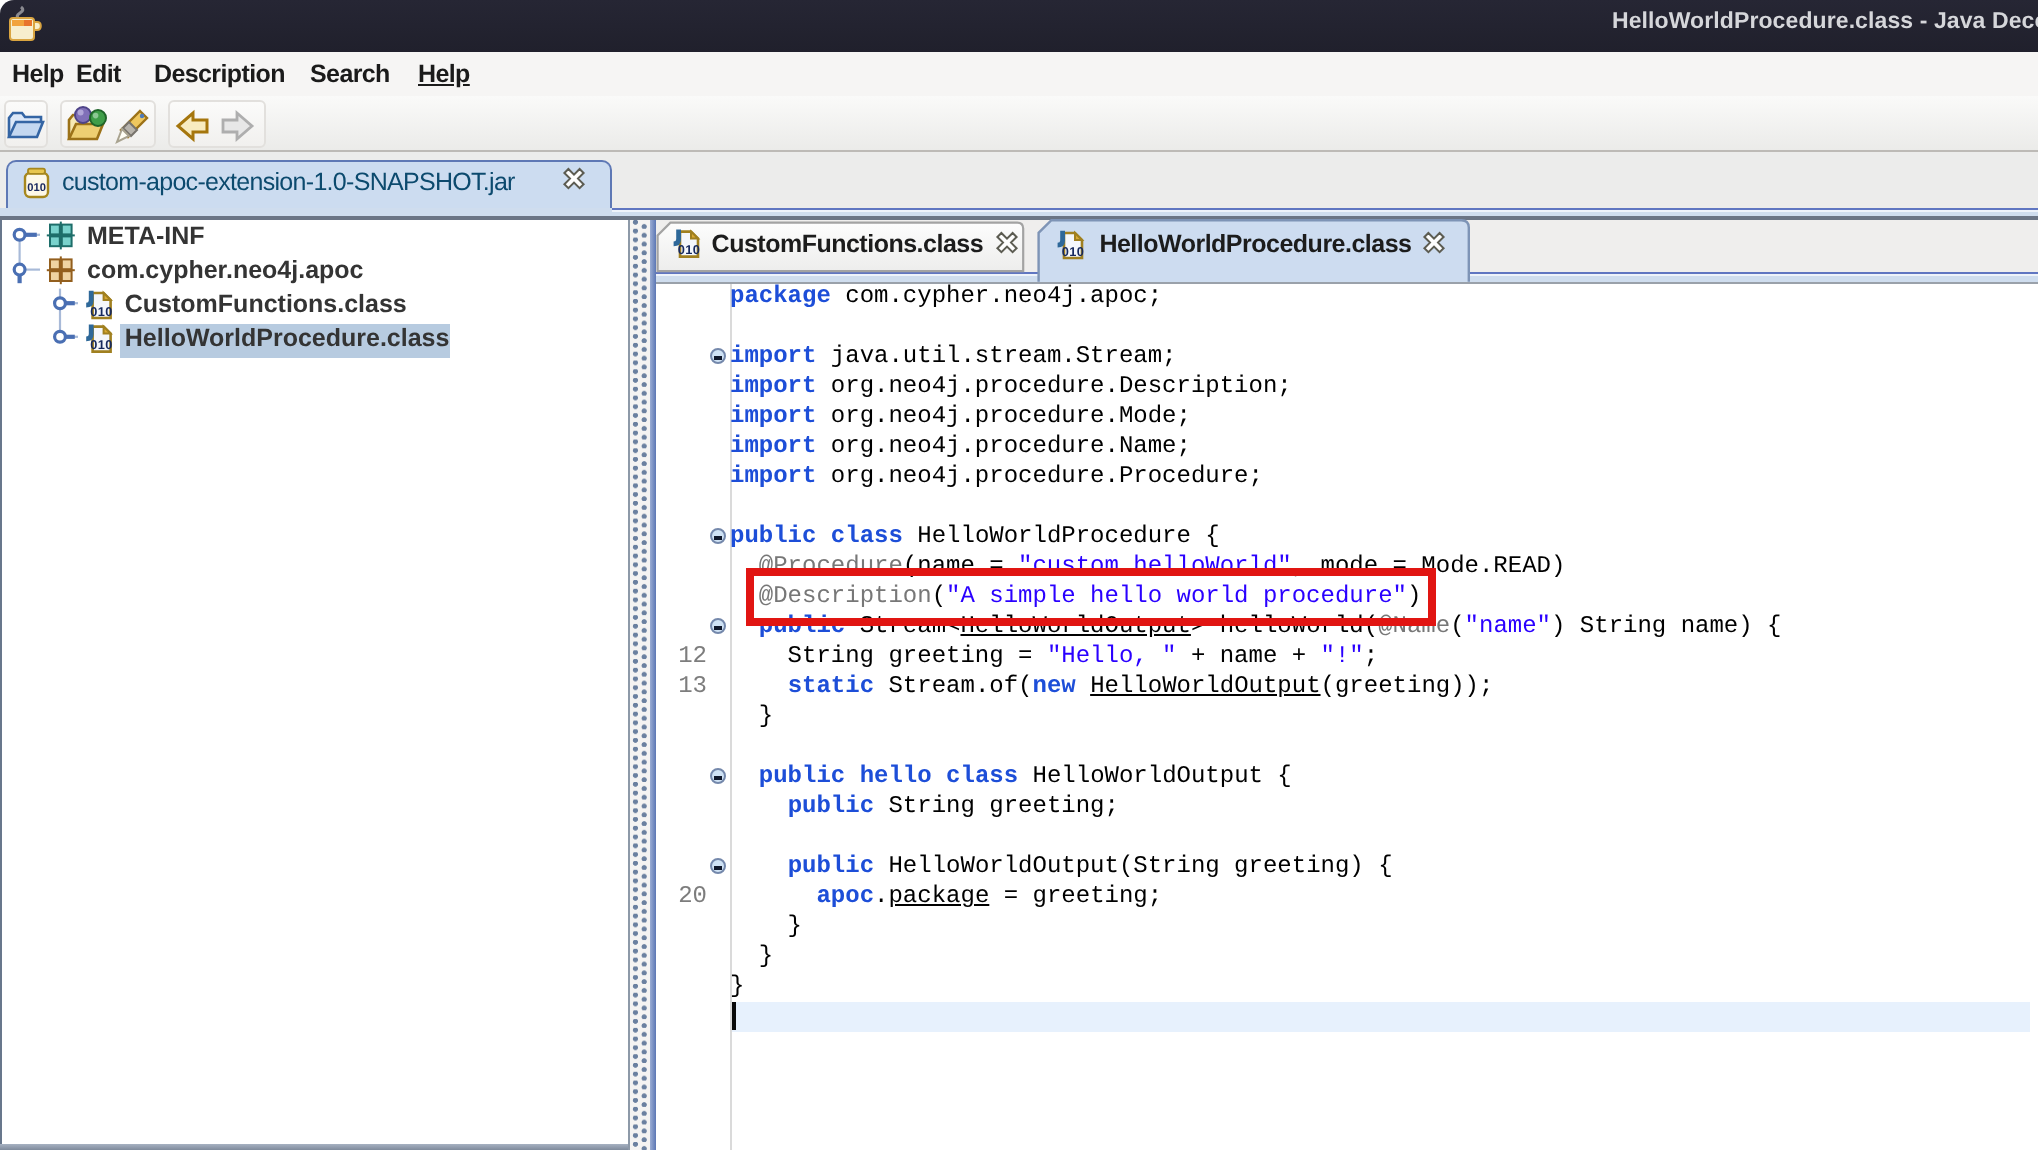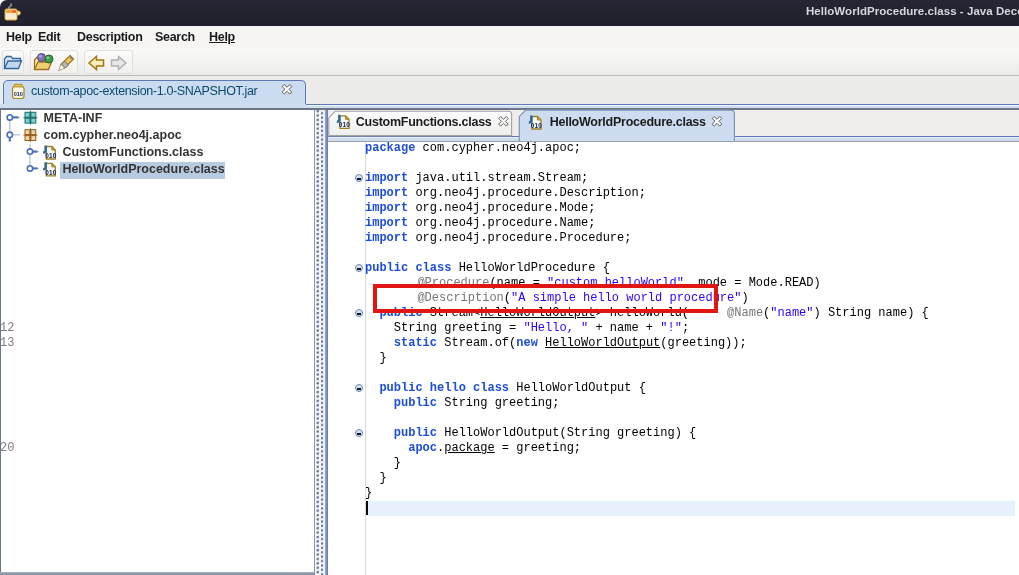--- a/index.html
+++ b/index.html
@@ -66,24 +66,24 @@
   #band2gray { left:327.6px; top:140.6px; width:691.4px; height:1.1px; background:#9aa1aa; }
 
   
   #editor { left:327.6px; top:141.7px; width:691.4px; height:433.3px; background:#fff; }
   #ruler { left:364.9px; top:141.7px; width:1px; height:433.3px; background:#dadada; }
   #curline { left:365.5px; top:501px; width:649px; height:15px; background:#e7f1fd; }
   #cursor { left:365.7px; top:501px; width:2.3px; height:13.8px; background:#0a0a0a; }
   #code { left:365px; top:141.2px; font-family:"Liberation Mono", monospace;
     font-size:12px; line-height:15px; white-space:pre; color:#000; }
   #gutter { left:0px; top:141.2px; width:353.5px; font-family:"Liberation Mono", monospace;
-    font-size:12px; line-height:15px; white-space:pre; color:#7d7d7d; }
+    font-size:12px; line-height:15px; white-space:pre; color:#7d7d7d; text-align:right; }
   .kw { color:#1d4ed8; font-weight:bold; }
   .str { color:#2A00FF; }
-  .ann { color:#777777;margin-left:38px; }
+  .ann { color:#777777; }
   .lnk { text-decoration:underline; }
   .fold { position:absolute; width:8px; height:8px; border:1px solid #7488ab;
     border-radius:50%; background:#cfe2f4; }
   .fold::after { content:""; position:absolute; left:0.9px; right:0.9px; top:3px;
     height:2px; background:#10182a; }
   #redbox { left:372.8px; top:283.8px; width:345.6px; height:29px;
     border:4.6px solid #e11512; }
 </style>
 </head>
 <body>

